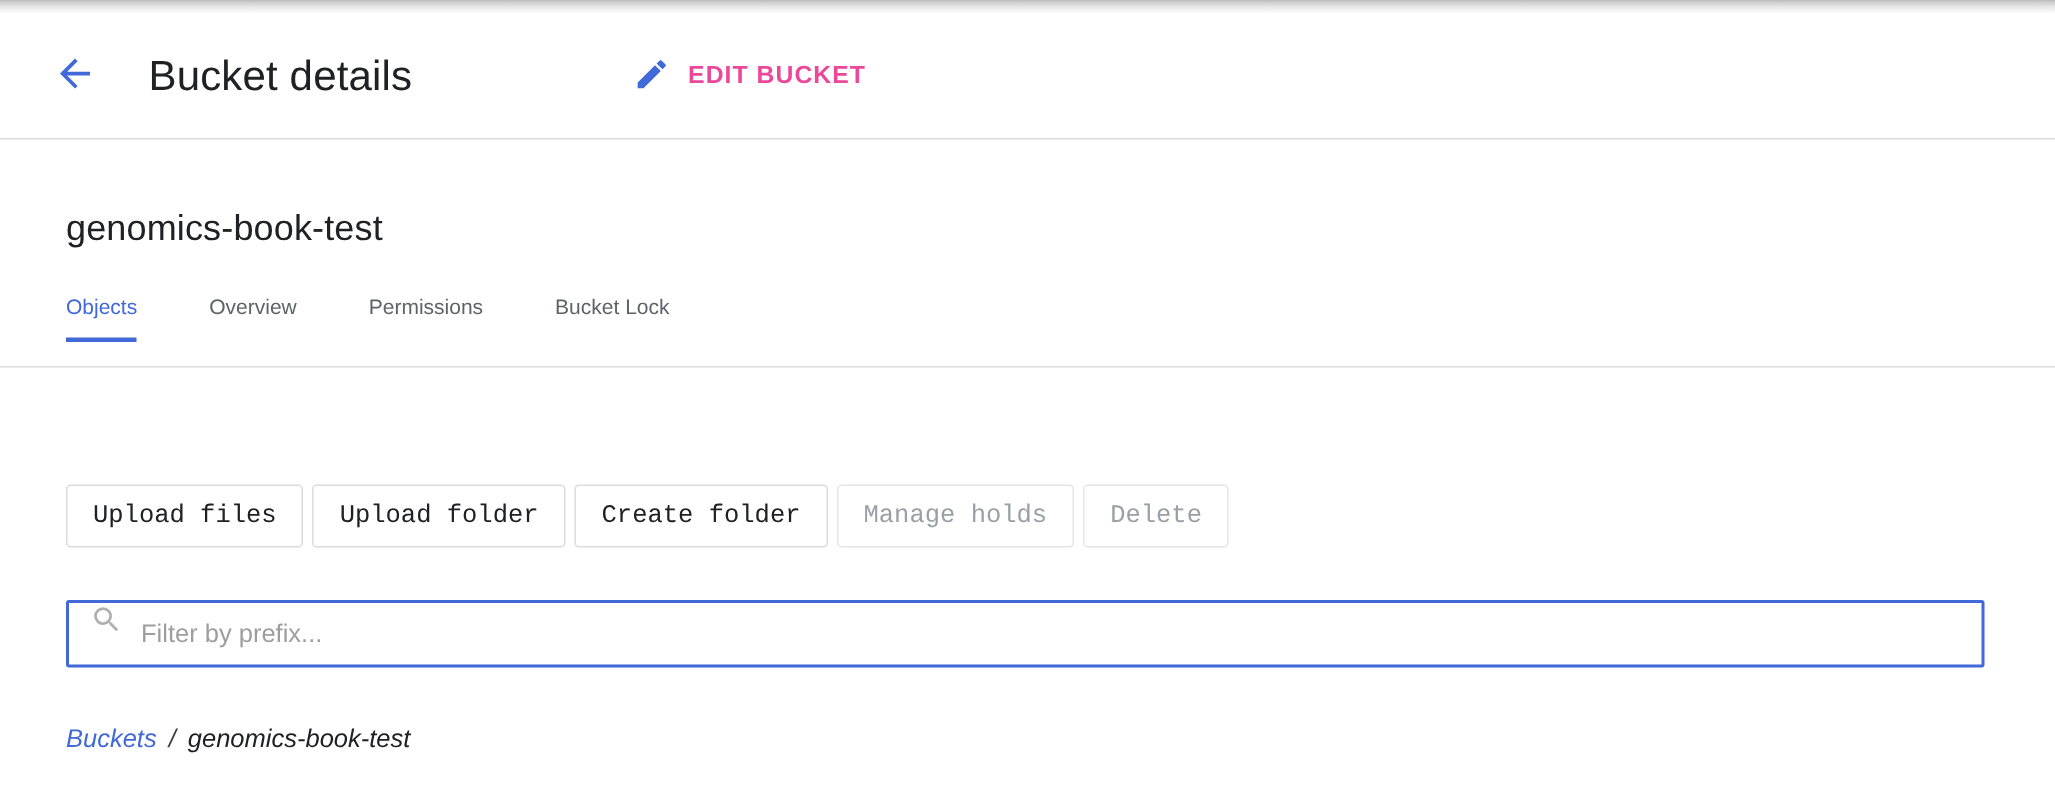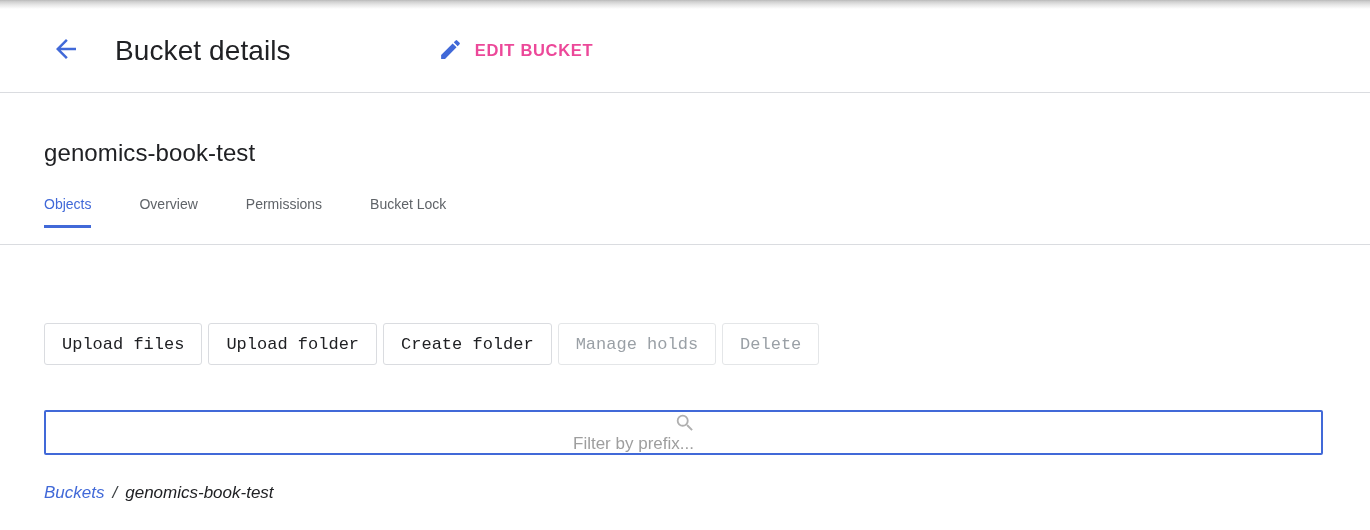--- a/index.html
+++ b/index.html
@@ -22,21 +22,21 @@
     top: 0; left: 0;
     width: 100%;
     height: 9px;
     background: linear-gradient(to bottom, #b9b9b9 0%, #cfcfcf 18%, #e8e8e8 55%, #ffffff 100%);
     pointer-events: none;
   }
 
   
   .header {
     position: absolute;
-    top: 9px; left: 16px;
+    top: 9px; left: 0;
     width: 1160px;
     height: 83px;
     background: #fff;
     display: flex;
     align-items: center;
     box-sizing: border-box;
   }
   .back-btn {
     width: 44px;
     height: 44px;
@@ -154,31 +154,30 @@
   }
   .btn.disabled {
     color: #9aa0a6;
     border-color: #e4e6e8;
     cursor: default;
   }
 
   
   .filter-wrap {
     position: absolute;
-    top: 410px;
+    top: 400px;
     left: 44px;
     width: 1279px;
     height: 45px;
     border: 2px solid #4169d8;
     border-radius: 2px;
     display: flex;
-    align-items: center;
+    align-items: flex-start;
     box-sizing: border-box;
     background: #fff;
-    flex-direction: column;
   }
   .filter-icon {
     margin-left: 14px;
     margin-right: 12px;
     display: flex;
     align-items: center;
   }
   .filter-input {
     flex: 1;
     border: none;

